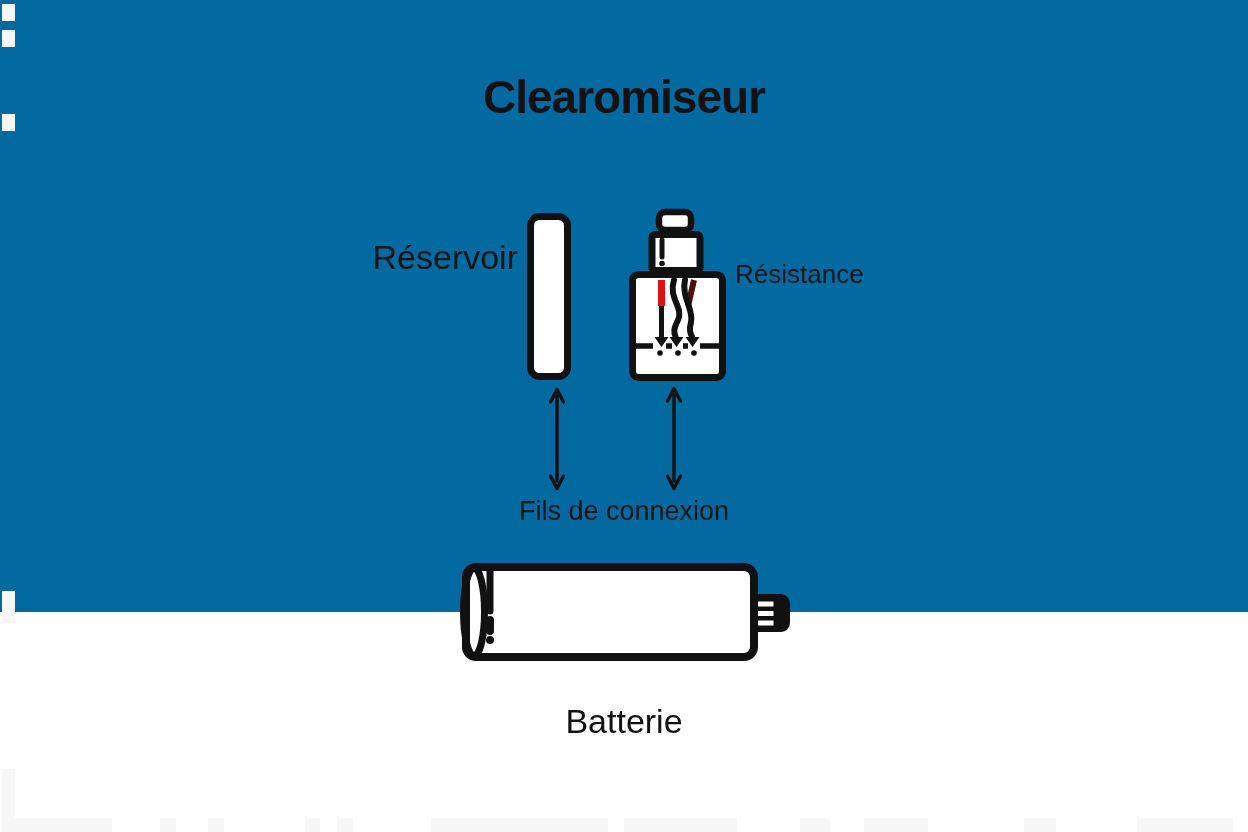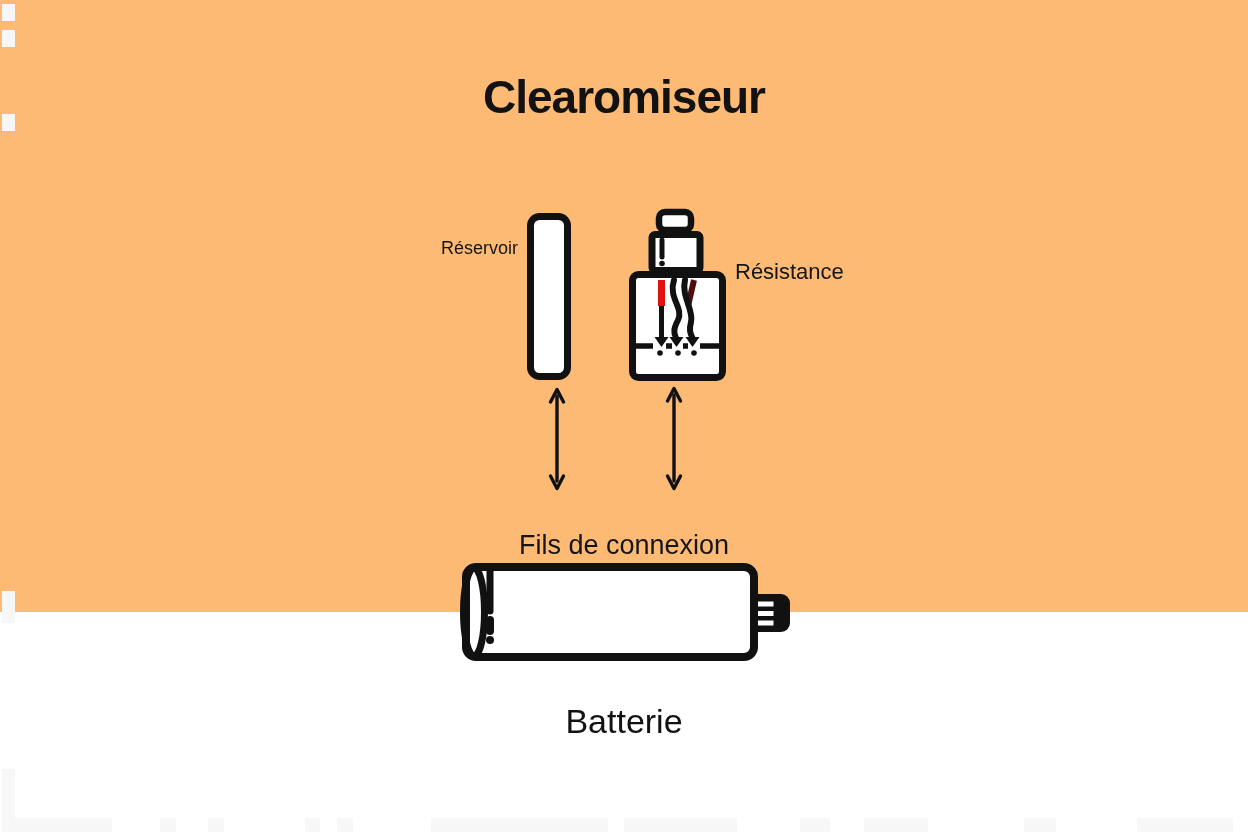--- a/index.html
+++ b/index.html
@@ -4,31 +4,31 @@
 <style>
   html,body{margin:0;padding:0;}
   body{
     width:1248px;height:832px;
     background:#ffffff;
     font-family:"Liberation Sans","DejaVu Sans",sans-serif;
     color:#111;
     overflow:hidden;
   }
   .canvas{
-    position:relative;width:1248px;height:612px;background:#fdba74;
+    position:relative;width:1248px;height:612px;background:#0369a1;
   }
   .diagram-svg{position:absolute;left:0;top:0;}
   .lbl{position:absolute;white-space:nowrap;color:#151515;}
   .title{
     left:0;right:0;top:70px;text-align:center;
     font-size:46px;font-weight:700;letter-spacing:-1px;color:#121212;
   }
-  .lbl-reservoir{left:360px;top:238px;width:158px;text-align:right;font-size:18px;}
-  .lbl-resistance{left:735px;top:259px;font-size:22px;}
-  .lbl-fils{left:0;right:0;top:496px;text-align:center;font-size:27px;margin-top:34px;}
+  .lbl-reservoir{left:360px;top:238px;width:158px;text-align:right;font-size:34px;}
+  .lbl-resistance{left:735px;top:259px;font-size:26px;}
+  .lbl-fils{left:0;right:0;top:496px;text-align:center;font-size:27px;}
   .lbl-batterie{left:0;right:0;top:702px;text-align:center;font-size:34px;font-weight:400;color:#121212;}
   .mark{position:absolute;background:#f7f7f7;}
 </style>
 </head>
 <body>
 
 <div class="canvas">
 
   <div>
     <div class="mark" style="left:2px;top:4px;width:13px;height:17px;"></div>

